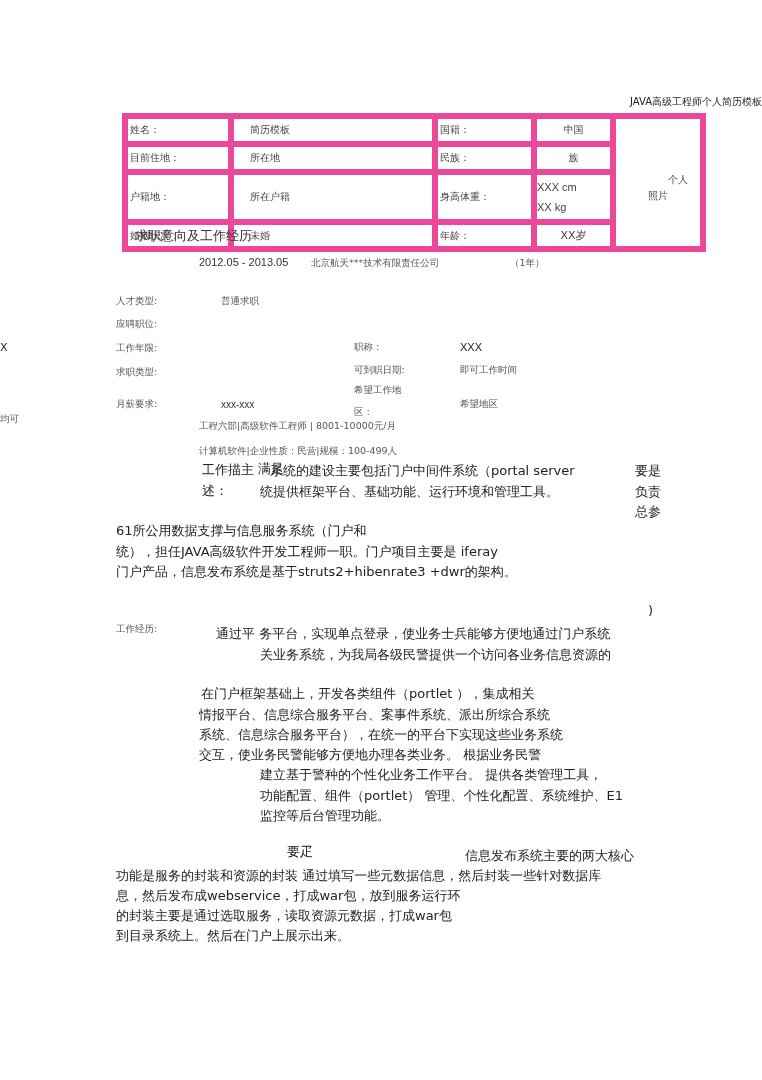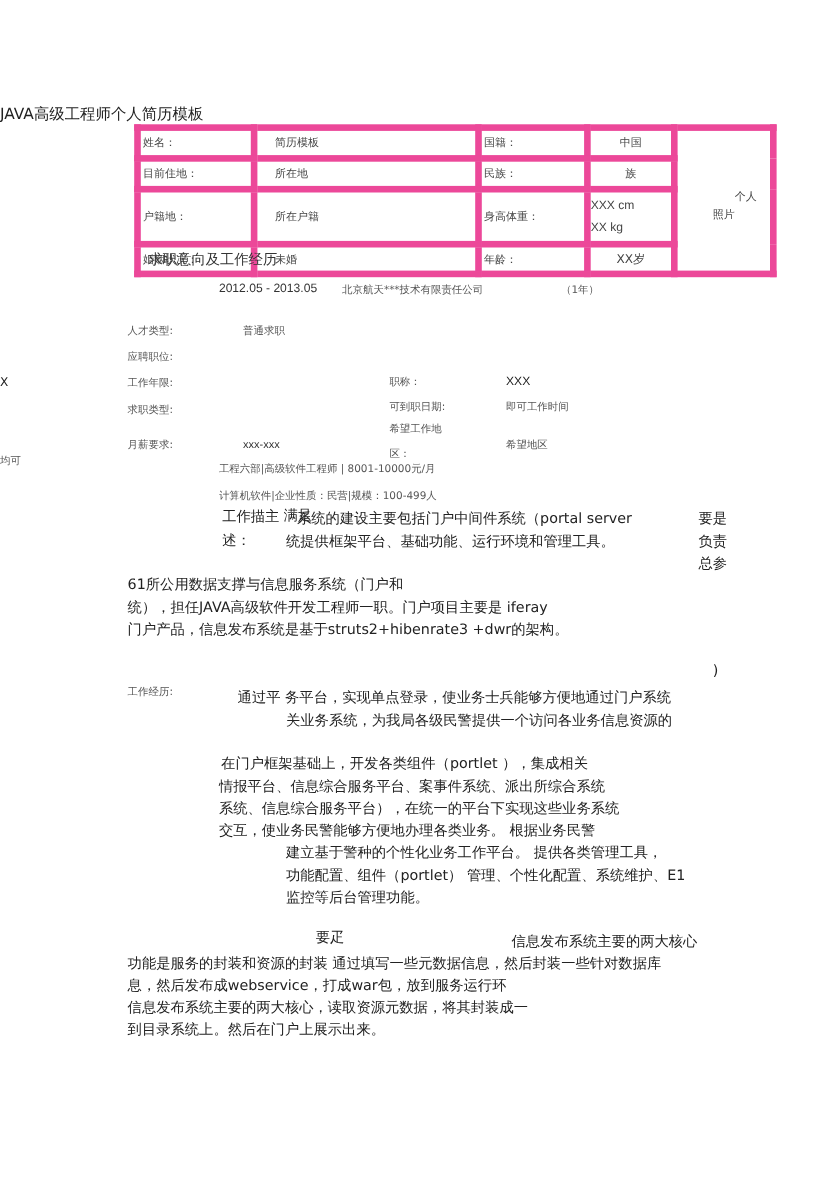--- a/index.html
+++ b/index.html
@@ -1,19 +1,19 @@
 <!DOCTYPE html>
 <html><head>
 <meta charset="utf-8">
 <style>
   html, body { margin: 0; padding: 0; background: #ffffff; }
   body { width: 762px; height: 1080px; position: relative; overflow: hidden;
          font-family: "DejaVu Sans", "Liberation Sans", sans-serif; color: #333; }
   .abs { position: absolute; white-space: nowrap; }
-  .title { left: 0; width: 762px; top: 95px; text-align: left; font-size: 14px; color: #222; }
+  .title { left: 0; width: 762px; top: 95px; text-align: right; font-size: 10px; color: #222; }
   table.info { position: absolute; left: 122px; top: 113px; border-collapse: collapse;
                font-size: 10px; color: #444; }
   table.info td { border: 6px solid #ec4899; padding: 0 2px; vertical-align: middle; }
   .c1 { width: 96px; }
   .c2 { width: 180px; padding-left: 16px !important; }
   .c3 { width: 89px; }
   .c4 { width: 69px; text-align: center; }
   .c5 { width: 80px; text-align: center; }
   .r1 td { height: 22px; } .r2 td { height: 22px; } .r3 td { height: 44px; } .r4 td { height: 21px; }
   .c4.left { text-align: left; padding-left: 0 !important; }
@@ -117,14 +117,14 @@
 <div class="abs body" style="left:199px;top:726px;">系统、信息综合服务平台），在统一的平台下实现这些业务系统</div>
 <div class="abs body" style="left:199px;top:746px;">交互，使业务民警能够方便地办理各类业务。     根据业务民警</div>
 <div class="abs body" style="left:260px;top:766px;">建立基于警种的个性化业务工作平台。  提供各类管理工具，</div>
 <div class="abs body" style="left:260px;top:787px;">功能配置、组件（portlet） 管理、个性化配置、系统维护、E1</div>
 <div class="abs body" style="left:260px;top:807px;">监控等后台管理功能。</div>
 
 <div class="abs body" style="left:287px;top:843px;">要疋</div>
 <div class="abs body" style="left:465px;top:847px;">信息发布系统主要的两大核心</div>
 <div class="abs body" style="left:116px;top:867px;">功能是服务的封装和资源的封装  通过填写一些元数据信息，然后封装一些针对数据库</div>
 <div class="abs body" style="left:116px;top:887px;">息，然后发布成webservice，打成war包，放到服务运行环</div>
-<div class="abs body" style="left:116px;top:907px;">信息发布系统主要的两大核心，读取资源元数据，将其封装成一</div>
+<div class="abs body" style="left:116px;top:907px;">的封装主要是通过选取服务，读取资源元数据，打成war包</div>
 <div class="abs body" style="left:116px;top:927px;">到目录系统上。然后在门户上展示出来。</div>
 
 </body></html>

